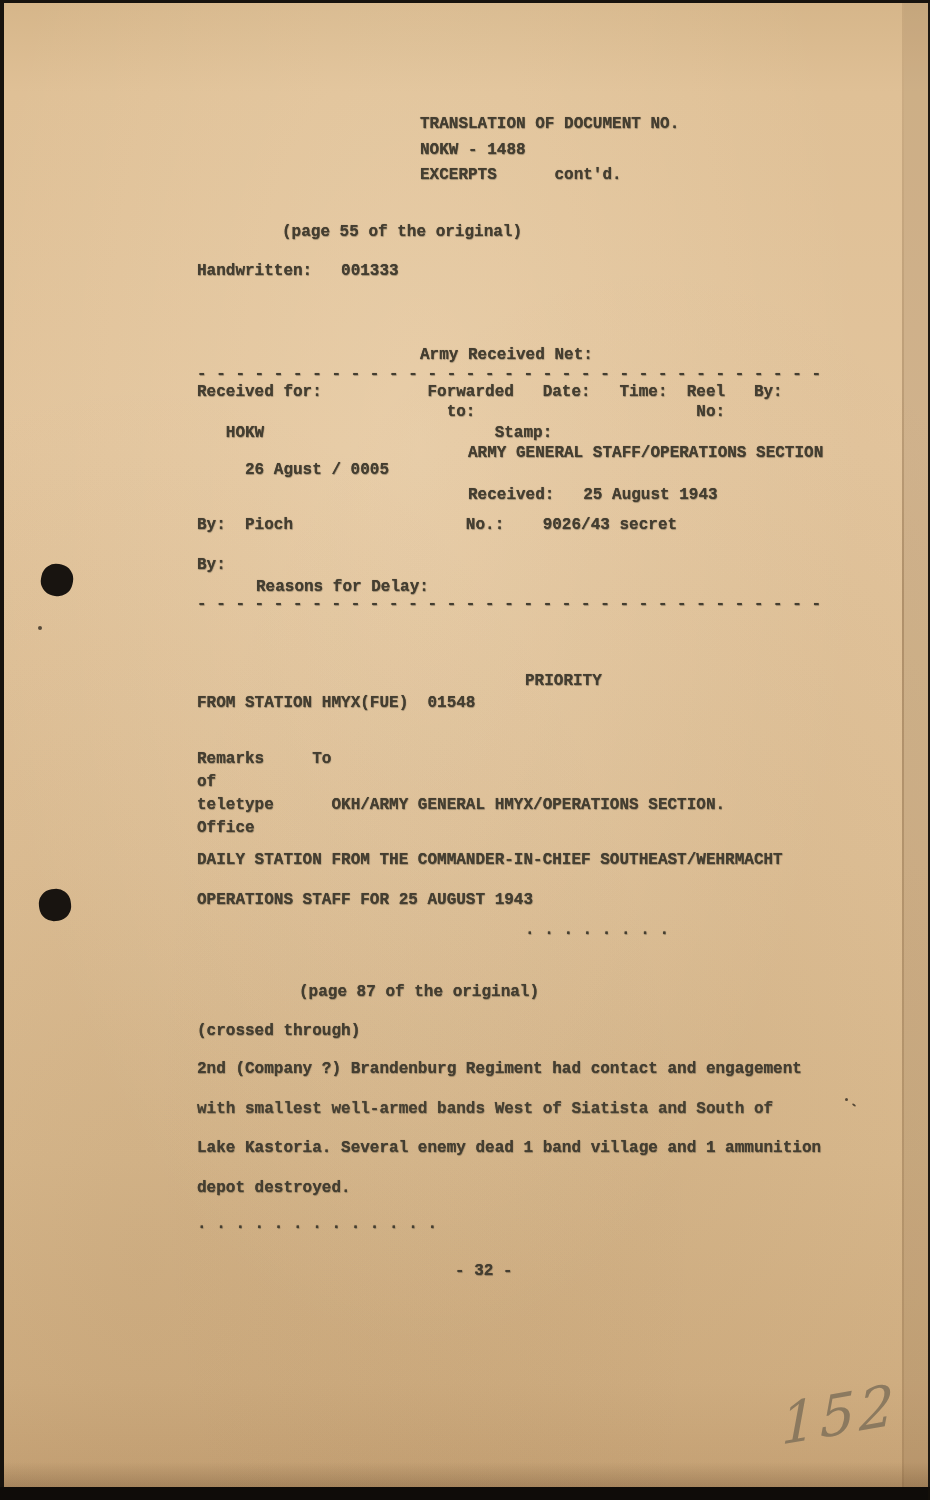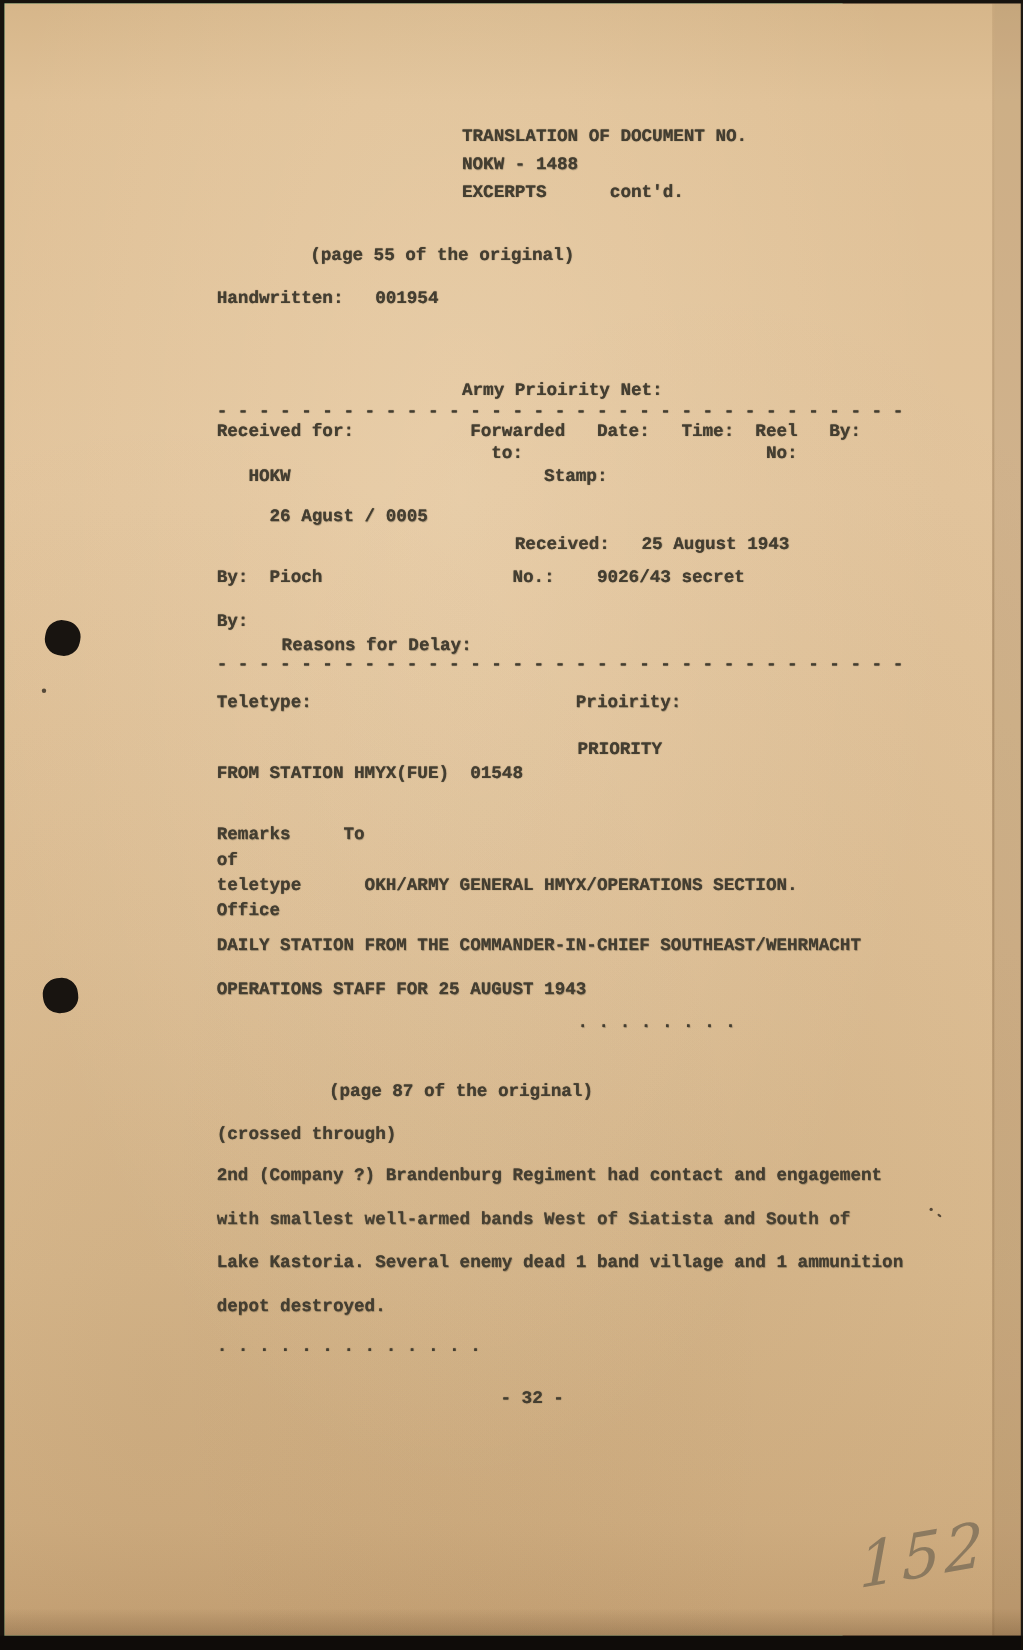--- a/index.html
+++ b/index.html
@@ -3,21 +3,21 @@
 <meta charset="utf-8">
 <style>
   html,body{margin:0;padding:0;}
   body{
     width:930px;height:1500px;
     background:#221d16;
     font-family:"Liberation Mono","DejaVu Sans Mono",monospace;
     overflow:hidden;
   }
   .page{
-    position:relative;width:766px;height:1500px;background:#86efac;text-decoration:underline;
+    position:relative;width:766px;height:1500px;background:#ffffff;text-decoration:underline;
   }
   .paper{
     position:absolute;left:4px;top:3px;width:924px;height:1484px;
     background:
       radial-gradient(ellipse at 45% 30%, rgba(255,240,214,0.22), rgba(255,240,214,0) 62%),
       radial-gradient(ellipse at 70% 75%, rgba(120,88,52,0.08), rgba(120,88,52,0) 55%),
       radial-gradient(ellipse at 15% 85%, rgba(120,88,52,0.10), rgba(120,88,52,0) 50%),
       linear-gradient(180deg,#d6b68a 0%,#dfc096 6%,#e2c49c 30%,#dfc096 58%,#dabA8e 78%,#d2b083 93%,#c7a376 100%);
   }
   .edge-top{position:absolute;left:0;top:0;width:930px;height:3px;background:#17130e;}
@@ -70,36 +70,36 @@
   <div class="hole hole2"></div>
   <div class="speck speck1"></div>
   <div class="speck speck2"></div>
   <div class="speck speck3"></div>
 
   <div class="tl" style="left:420px;top:115px">TRANSLATION OF DOCUMENT NO.</div>
   <div class="tl" style="left:420px;top:141px">NOKW - 1488</div>
   <div class="tl" style="left:420px;top:166px">EXCERPTS      cont'd.</div>
 
   <div class="tl" style="left:282px;top:223px">(page 55 of the original)</div>
-  <div class="tl" style="left:197px;top:262px">Handwritten:   001954</div>
+  <div class="tl" style="left:197px;top:262px">Handwritten:   001333</div>
 
-  <div class="tl" style="left:420px;top:346px">Army Prioirity Net:</div>
+  <div class="tl" style="left:420px;top:346px">Army Received Net:</div>
   <div class="tl" style="left:197px;top:365px">- - - - - - - - - - - - - - - - - - - - - - - - - - - - - - - - -</div>
 
   <div class="tl" style="left:197px;top:383px">Received for:           Forwarded   Date:   Time:  Reel   By:</div>
   <div class="tl" style="left:197px;top:403px">                          to:                       No:</div>
   <div class="tl" style="left:197px;top:424px">   HOKW                        Stamp:</div>
+  <div class="tl" style="left:468px;top:444px">ARMY GENERAL STAFF/OPERATIONS SECTION</div>
   <div class="tl" style="left:245px;top:461px">26 Agust / 0005</div>
   <div class="tl" style="left:468px;top:486px">Received:   25 August 1943</div>
   <div class="tl" style="left:197px;top:516px">By:  Pioch                  No.:    9026/43 secret</div>
   <div class="tl" style="left:197px;top:556px">By:</div>
   <div class="tl" style="left:256px;top:578px">Reasons for Delay:</div>
   <div class="tl" style="left:197px;top:595px">- - - - - - - - - - - - - - - - - - - - - - - - - - - - - - - - -</div>
 
-  <div class="tl" style="left:197px;top:630px">Teletype:                         Prioirity:</div>
   <div class="tl" style="left:525px;top:672px">PRIORITY</div>
   <div class="tl" style="left:197px;top:694px">FROM STATION HMYX(FUE)  01548</div>
 
   <div class="tl" style="left:197px;top:750px">Remarks     To</div>
   <div class="tl" style="left:197px;top:773px">of</div>
   <div class="tl" style="left:197px;top:796px">teletype      OKH/ARMY GENERAL HMYX/OPERATIONS SECTION.</div>
   <div class="tl" style="left:197px;top:819px">Office</div>
 
   <div class="tl" style="left:197px;top:851px">DAILY STATION FROM THE COMMANDER-IN-CHIEF SOUTHEAST/WEHRMACHT</div>
   <div class="tl" style="left:197px;top:891px">OPERATIONS STAFF FOR 25 AUGUST 1943</div>

